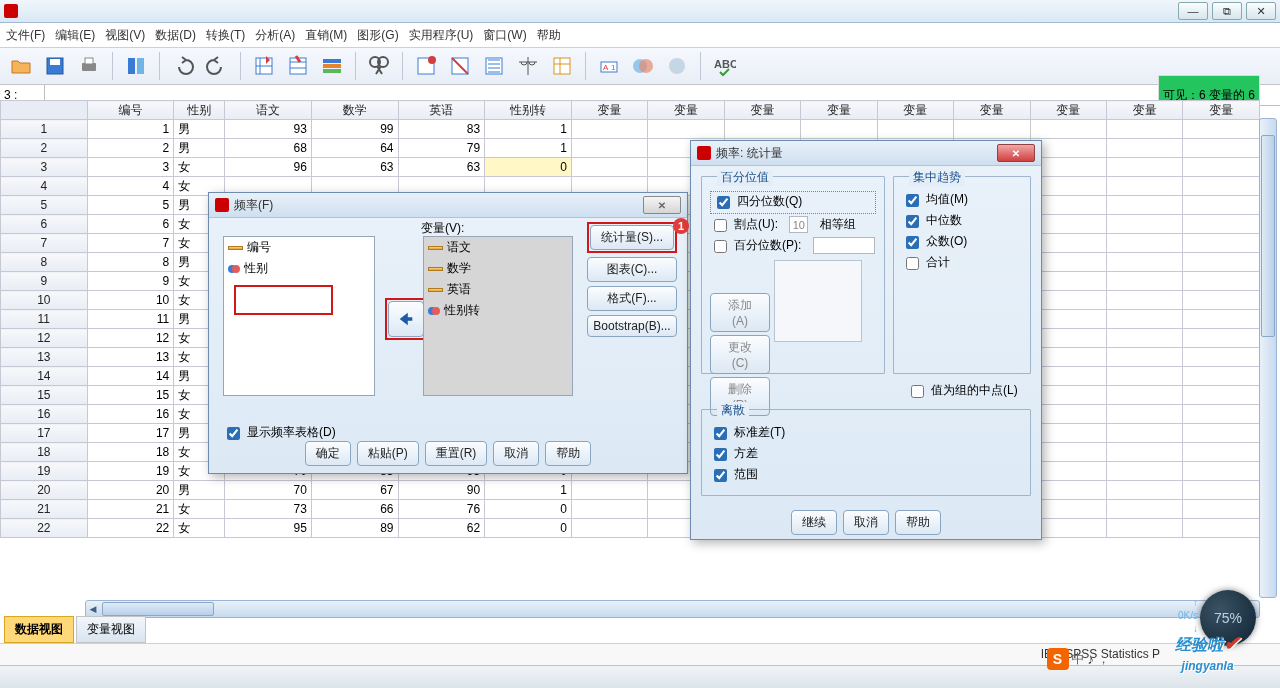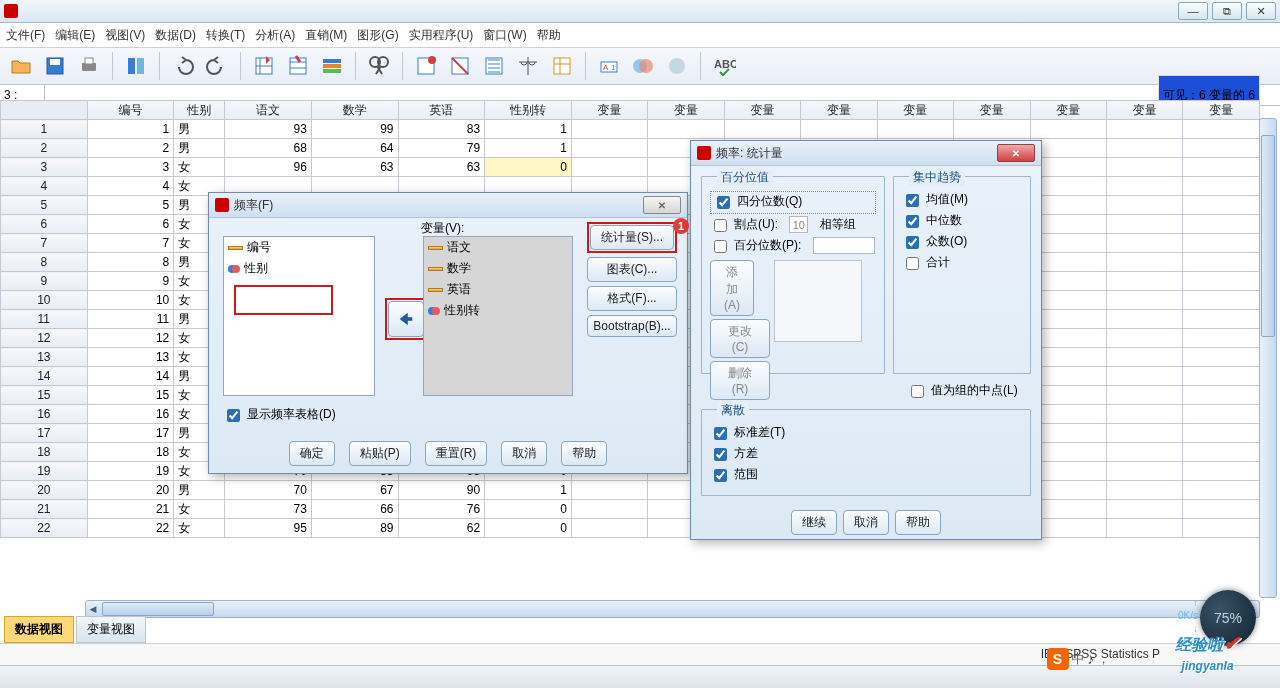--- a/index.html
+++ b/index.html
@@ -8,21 +8,21 @@
 .titlebar .wc{margin-left:auto;display:flex;gap:0;}
 .titlebar .wc span{display:inline-flex;align-items:center;justify-content:center;width:28px;height:16px;border:1px solid #8aa;background:linear-gradient(#fafefe,#d6e6ee);border-radius:2px;margin-left:4px;font-size:11px;color:#333;}
 .menubar{height:20px;display:flex;align-items:center;padding:2px 6px;color:#333;border-bottom:1px solid #d0d0d0;}
 .menubar span{margin-right:10px;}
 .toolbar{height:36px;background:linear-gradient(to bottom,#f5f8fd,#e9eef7);border-bottom:1px solid #c6c6c6;display:flex;align-items:center;padding:0 6px;gap:4px;}
 .tbsep{width:1px;height:28px;background:#c0c8d6;margin:0 4px;}
 .tbicon{width:28px;height:28px;border:1px solid transparent;border-radius:3px;display:inline-flex;align-items:center;justify-content:center;}
 .cellbar{height:20px;border-bottom:1px solid #c0c0c0;display:flex;align-items:center;}
 .cellbar .lab{width:40px;border-right:1px solid #c0c0c0;padding-left:4px;height:100%;display:flex;align-items:center;}
 .cellbar .edit{flex:1;padding-left:4px;}
-.cellbar .right{border:1px solid #dcdcdc;padding:11px 4px;margin-right:20px;background:#1d4ed8;}
+.cellbar .right{border:1px solid #dcdcdc;padding:11px 4px;margin-right:20px;background:#22c55e;}
 .gridwrap{position:absolute;top:100px;left:0;right:0;bottom:88px;overflow:hidden;}
 table.data{border-collapse:collapse;width:1260px;table-layout:fixed;}
 table.data th,table.data td{border:1px solid #c8c8d4;height:18px;font-size:12px;padding:0 4px;overflow:hidden;white-space:nowrap;}
 table.data th{background:linear-gradient(to bottom,#f7f8fb,#e8ecf4);font-weight:normal;color:#222;}
 table.data th.corner{background:#e8ecf4;}
 table.data td.rowh{background:linear-gradient(to bottom,#f7f8fb,#e8ecf4);text-align:center;color:#222;}
 table.data td.num{text-align:right;}
 table.data td.txt{text-align:left;}
 .yellow{background:#fff8c6;}
 .scroll-h{position:absolute;left:85px;right:20px;bottom:70px;height:16px;background:linear-gradient(to bottom,#eaf1f8,#c6daef);border:1px solid #9ab5d3;border-radius:3px;display:flex;align-items:center;}
@@ -737,26 +737,26 @@
     </div>
 
     <div style="position:absolute;right:10px;top:4px;display:flex;flex-direction:column;gap:4px;width:90px;">
       <div class="redbox" style="padding:1px;"><button class="btn wide" style="width:100%;">统计量(S)...</button></div>
       <button class="btn wide">图表(C)...</button>
       <button class="btn wide">格式(F)...</button>
       <button class="btn wide">Bootstrap(B)...</button>
     </div>
     <div class="redbadge" style="right:-2px;top:0;">1</div>
 
-    <label class="chk" style="position:absolute;left:14px;top:186px;">
+    <label class="chk" style="position:absolute;left:14px;top:204px;">
         <input type="checkbox" checked="" style="">
         <span>显示频率表格(D)</span>
       </label>
 
-    <div style="position:absolute;left:0;right:0;bottom:8px;display:flex;justify-content:center;gap:14px;">
+    <div style="position:absolute;left:0;right:0;bottom:8px;display:flex;justify-content:center;gap:6px;">
       <button class="btn">确定</button>
       <button class="btn">粘贴(P)</button>
       <button class="btn">重置(R)</button>
       <button class="btn">取消</button>
       <button class="btn">帮助</button>
     </div>
   </div>
 </div>
 
 <div class="dialog" style="left:690px;top:140px;width:350px;height:398px;">
@@ -771,21 +771,21 @@
       <div class="group" style="flex:1;height:176px;">
         <div class="legend">百分位值</div>
         <label class="chk" style="border:1px dotted #6a88a8;padding:1px 2px;">
             <input type="checkbox" checked="" style="">
             <span>四分位数(Q)</span>
           </label>
         <label class="chk"><input type="checkbox" style=""><span>割点(U):</span>&nbsp;<input class="smallin" readonly="" value="10" style="">&nbsp;<span>相等组</span></label>
         <label class="chk"><input type="checkbox" style=""><span>百分位数(P):</span>&nbsp;<input class="smallin" style="width: 56px;"></label>
         <div style="display:flex;gap:4px;margin-top:4px;">
           <div style="display:flex;flex-direction:column;gap:3px;">
-            <button class="btn dim" style="width:44px;">添加(A)</button>
+            <button class="btn dim" style="width:60px;margin-top:33px;">添加(A)</button>
             <button class="btn dim" style="width:60px;">更改(C)</button>
             <button class="btn dim" style="width:60px;">删除(R)</button>
           </div>
           <div class="disabledlist" style="width:86px;height:80px;"></div>
         </div>
       </div>
 
       <div class="group" style="width:120px;height:176px;">
         <div class="legend">集中趋势</div>
         <label class="chk">

